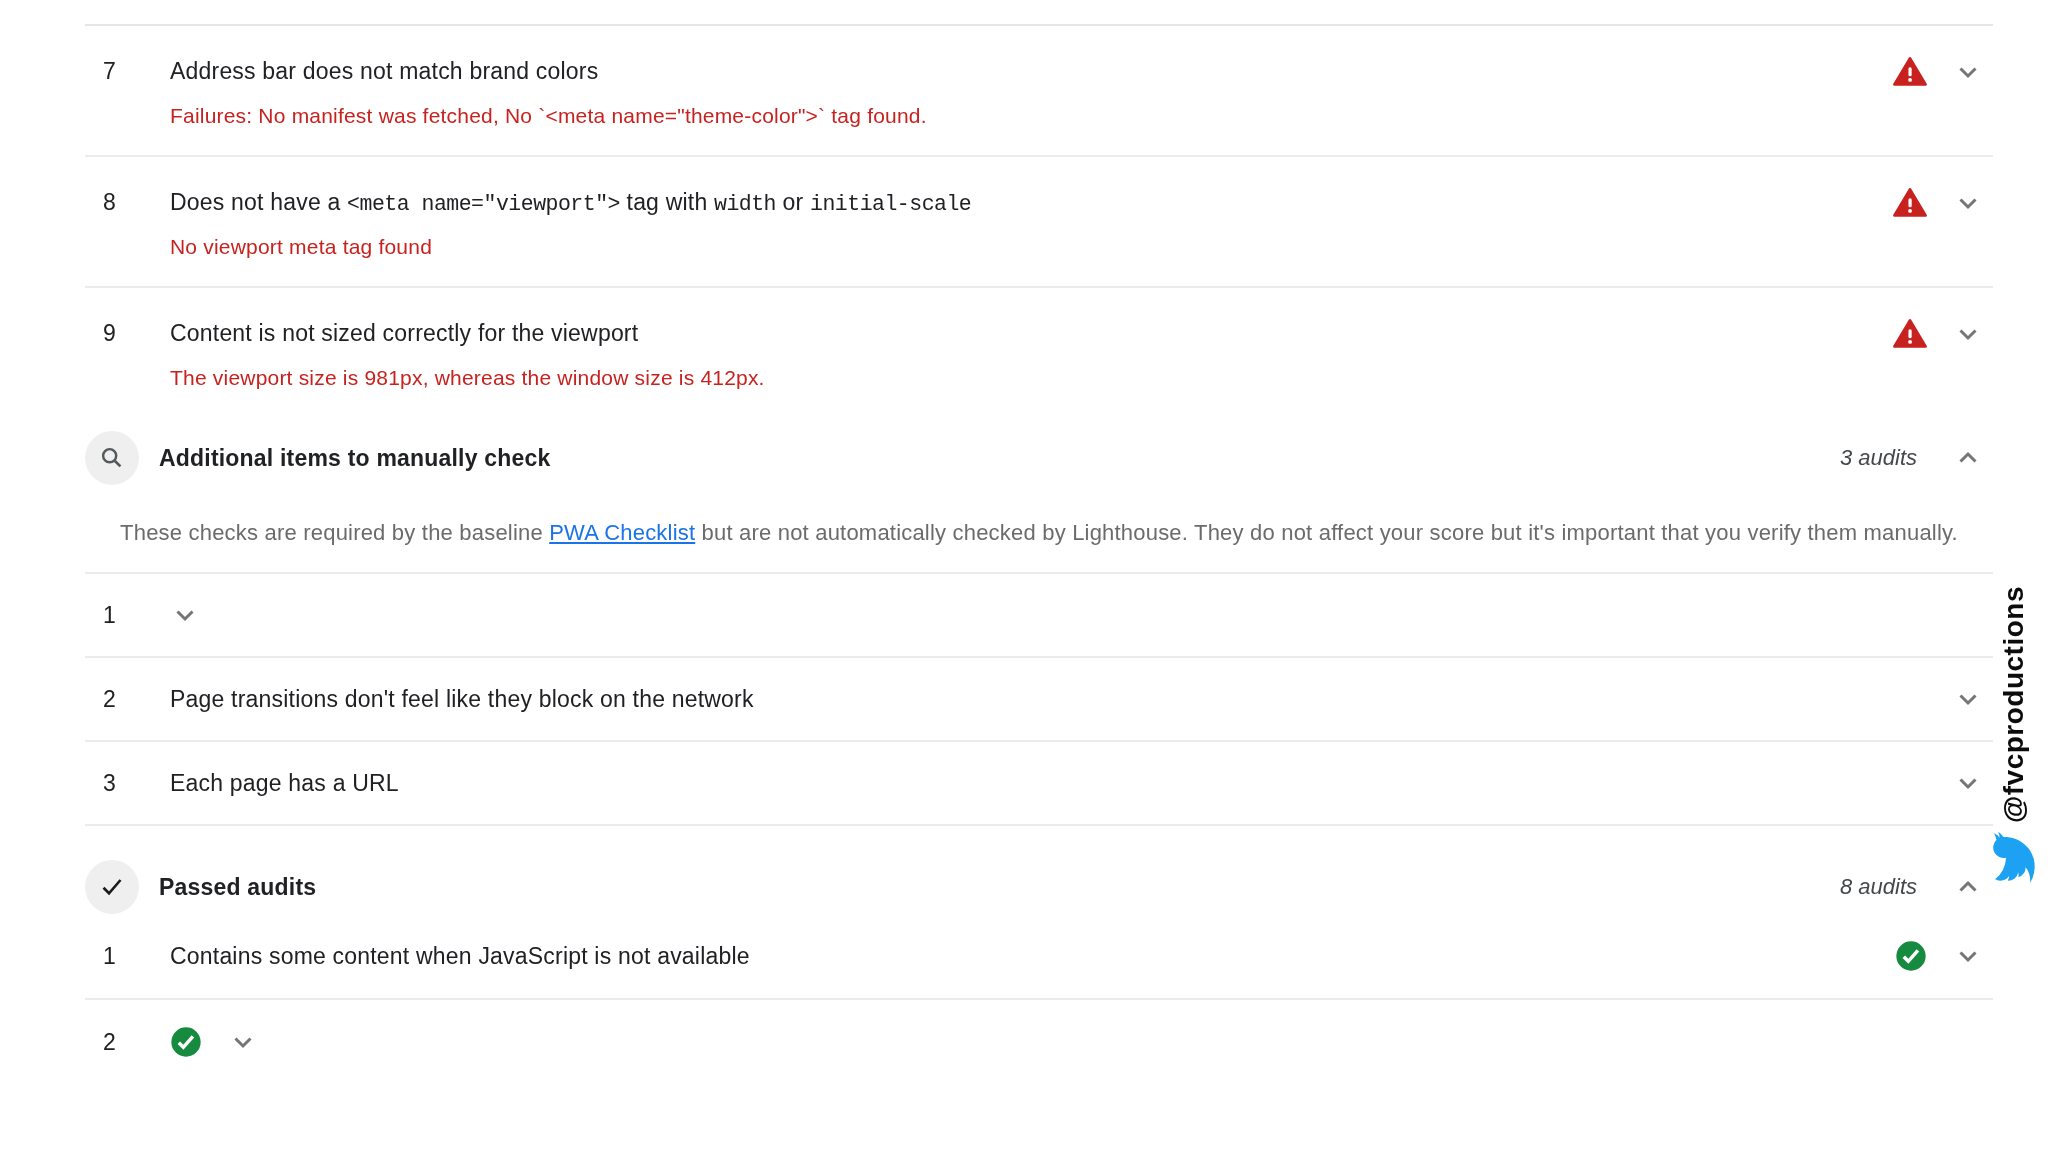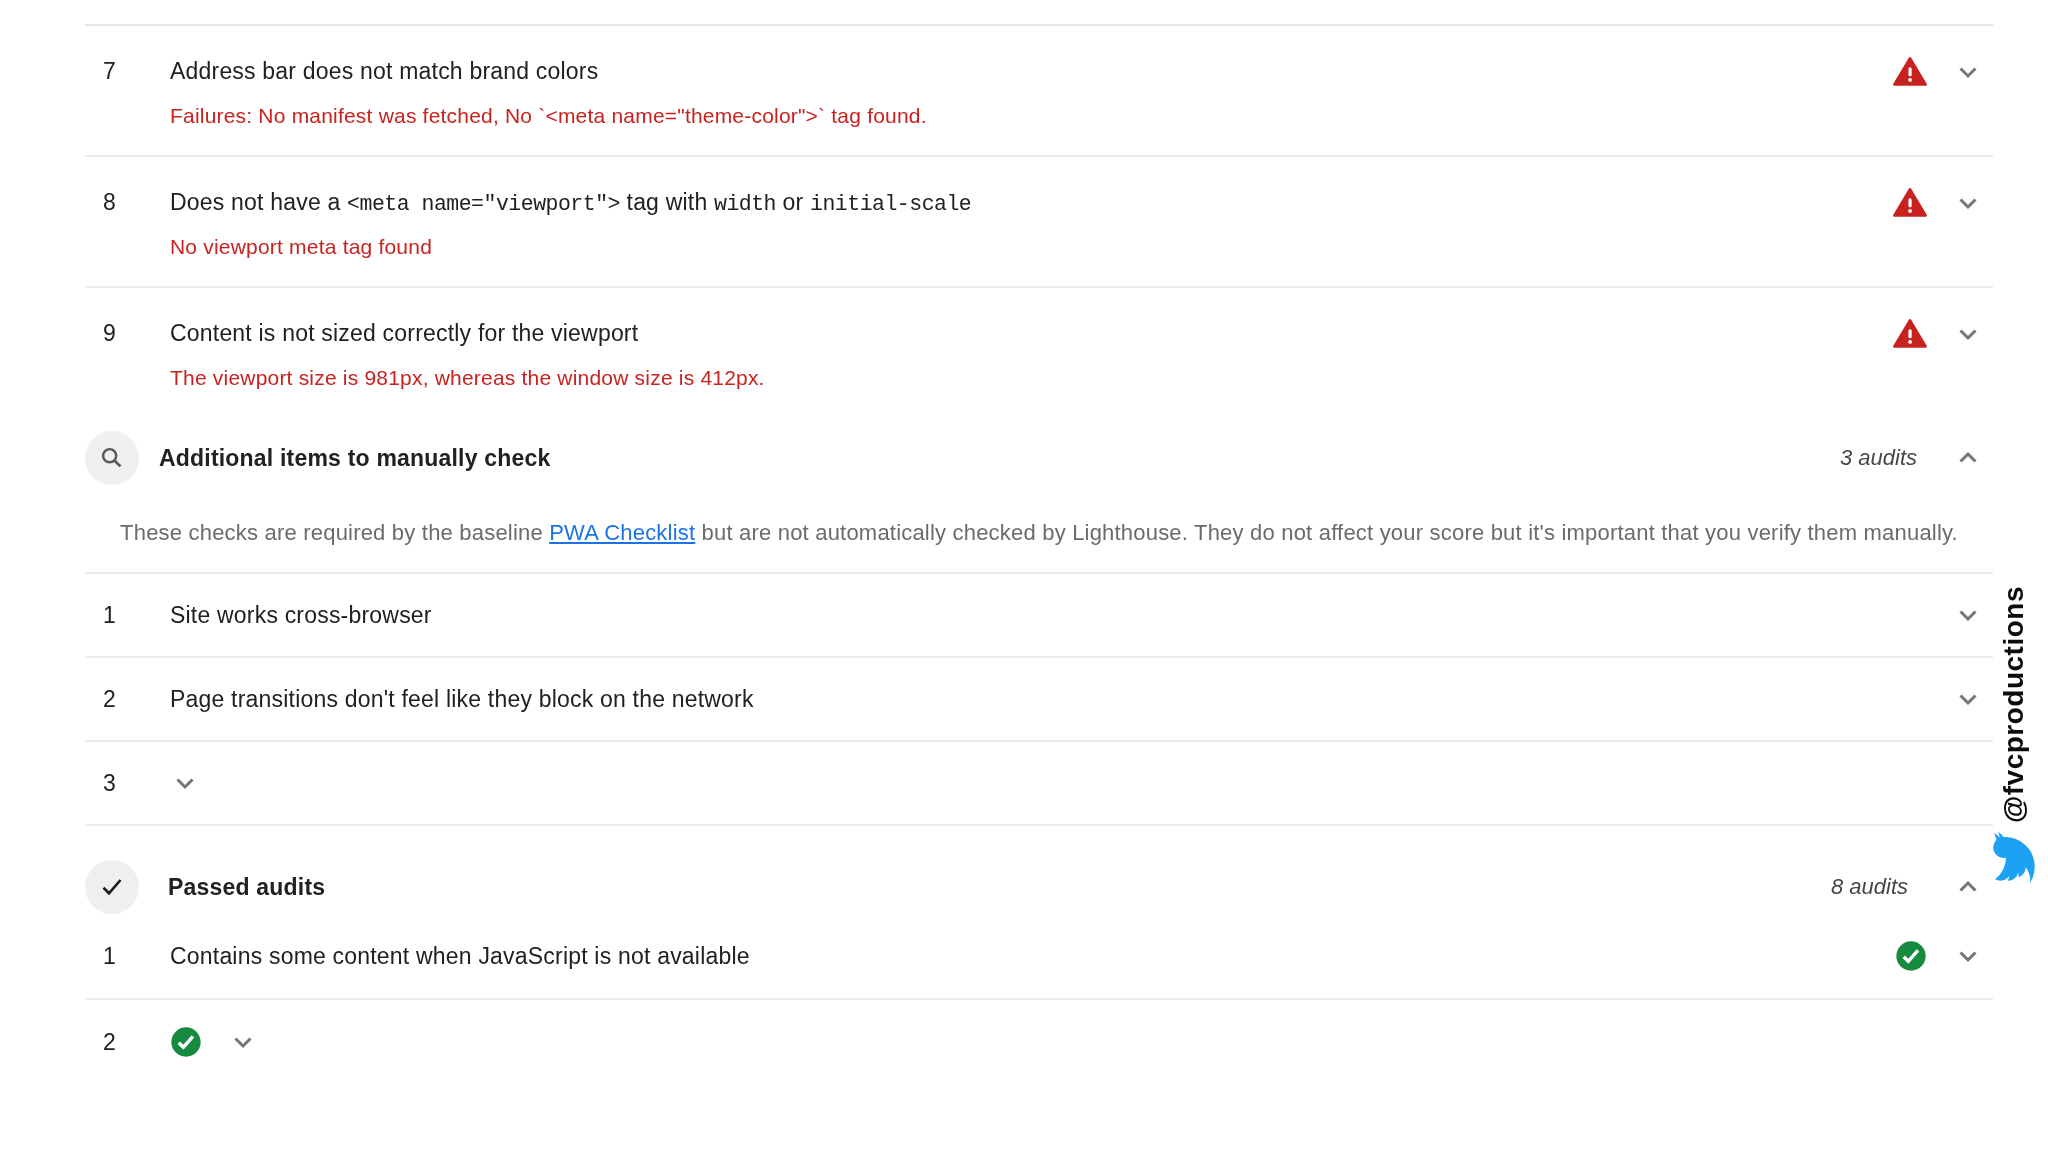--- a/index.html
+++ b/index.html
@@ -20,21 +20,21 @@
   .row-main { display: flex; align-items: center; }
   .num { width: 85px; box-sizing: border-box; padding-left: 18px; font-size: 23px; flex: 0 0 auto; }
   .title { flex: 1 1 auto; font-size: 23px; letter-spacing: 0.2px; }
   .code { font-family: "Liberation Mono", monospace; font-size: 21.5px; letter-spacing: -0.5px; }
   .icons { display: flex; align-items: center; gap: 26px; margin-right: 10px; flex: 0 0 auto; }
   .fail-text { margin: 16px 0 0 85px; font-size: 21px; line-height: 26px; color: #c7221f; letter-spacing: 0.2px; }
 
   
   .section-header { display: flex; align-items: center; }
   .section-header.manual { margin-top: 40px; justify-content: center; }
-  .section-header.passed { margin-top: 34px; gap: 9px; }
+  .section-header.passed { margin-top: 34px; }
   .icon-circle {
     width: 54px; height: 54px; border-radius: 50%;
     background: #efeff0; display: flex; align-items: center; justify-content: center;
     flex: 0 0 auto; margin-right: 20px;
   }
   .section-title { flex: 1 1 auto; font-size: 23px; font-weight: bold; letter-spacing: 0.2px; }
   .audits-count { font-size: 22px; color: #44474a; margin-right: 36px; font-style: italic; }
   .section-header .chev { margin-right: 10px; }
 
   
@@ -154,38 +154,38 @@
             <path d="M6 14.8l6-6 6 6" fill="none" stroke="#757575" stroke-width="2.4"></path>
           </svg>
       </span>
     </div>
 
     <p class="desc"><span>These checks are required by the baseline </span><a>PWA Checklist</a><span> but are not automatically checked by Lighthouse. They do not affect your score but it's important that you verify them manually.</span></p>
 
     <div class="check-list">
       <div class="check-row">
         <span class="num">1</span>
-        <span class="title">Site works cross-browser</span>
         <span class="chev-only">
           <svg width="30" height="30" viewBox="0 0 24 24">
               <path d="M6 9.2l6 6 6-6" fill="none" stroke="#757575" stroke-width="2.4"></path>
             </svg>
         </span>
       </div>
       <div class="check-row">
         <span class="num">2</span>
         <span class="title">Page transitions don't feel like they block on the network</span>
         <span class="chev-only">
           <svg width="30" height="30" viewBox="0 0 24 24">
               <path d="M6 9.2l6 6 6-6" fill="none" stroke="#757575" stroke-width="2.4"></path>
             </svg>
         </span>
       </div>
       <div class="check-row">
         <span class="num">3</span>
+        <span class="title">Each page has a URL</span>
         <span class="chev-only">
           <svg width="30" height="30" viewBox="0 0 24 24">
               <path d="M6 9.2l6 6 6-6" fill="none" stroke="#757575" stroke-width="2.4"></path>
             </svg>
         </span>
       </div>
     </div>
   </section>
 
   <section>

